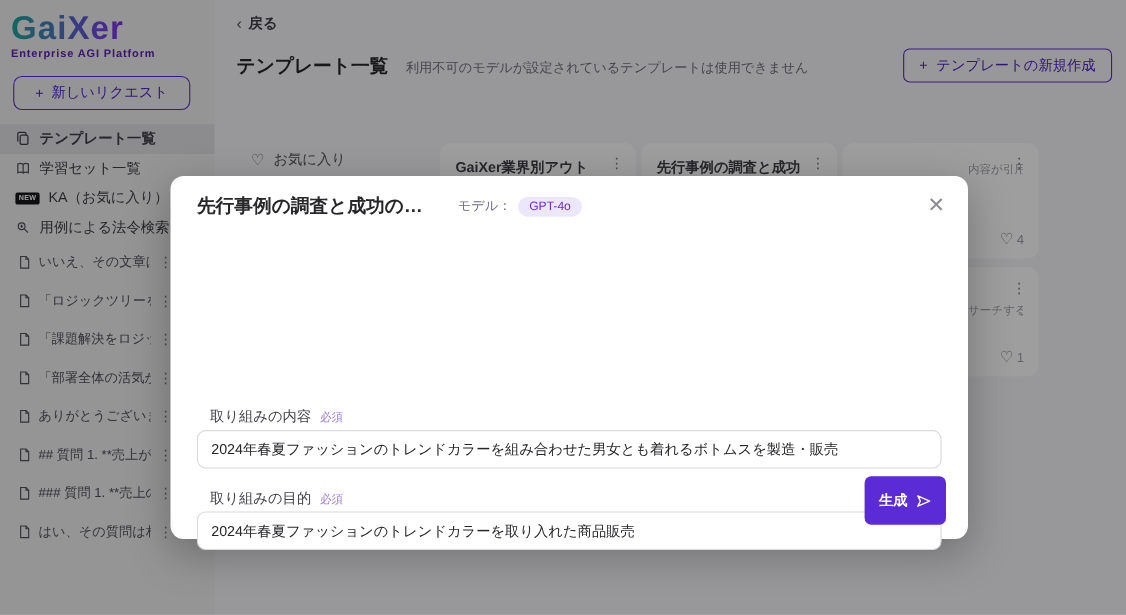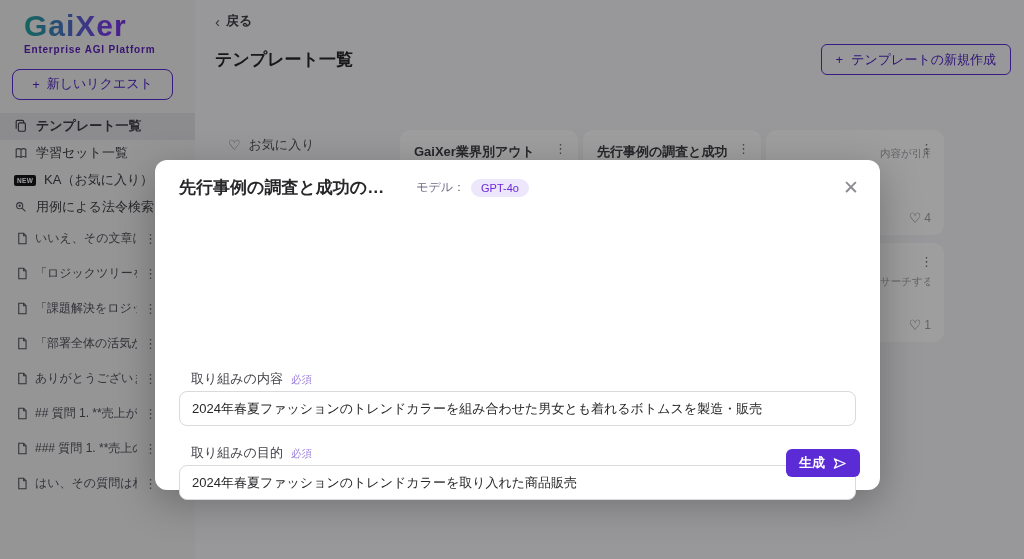--- a/index.html
+++ b/index.html
@@ -3,21 +3,21 @@
 <meta charset="utf-8">
 <style>
   * { margin:0; padding:0; box-sizing:border-box; }
   html,body { width:1024px; height:559px; overflow:hidden;
     font-family:"Liberation Sans","DejaVu Sans",sans-serif; }
   body { position:relative; background:#f6f6f8; }
 
   
   .sidebar { position:absolute; left:0; top:0; width:195px; height:559px;
     background:#f0f0f2; z-index:1; }
-  .logo-block { padding:10px 14px 0 24px; }
+  .logo-block { padding:10px 14px 0 10px; }
   .brand { font-size:30px; font-weight:700; letter-spacing:1px; line-height:1.05;
     background:linear-gradient(90deg,#1fa79b 0%,#7c3aed 55%,#4c1d95 100%);
     -webkit-background-clip:text; background-clip:text; color:transparent; }
   .tagline { font-size:10px; font-weight:700; letter-spacing:.8px; color:#5b21b6; margin-top:2px; }
   .new-req { margin:14px 12px 0 12px; height:31px; width:161px; display:flex; align-items:center;
     justify-content:center; gap:7px; border:1px solid #5b2bd5; border-radius:8px;
     color:#4f23c4; font-size:13px; background:transparent; cursor:pointer; }
   .menu { margin-top:13px; }
   .menu-item { height:27px; display:flex; align-items:center; gap:8px; padding:0 14px;
     font-size:13px; color:#3f3f46; cursor:pointer; }
@@ -69,21 +69,21 @@
     border-radius:999px; }
   .modal-close { position:absolute; right:17px; top:14px; font-size:19px; color:#8b8b92;
     cursor:pointer; line-height:1; padding:4px; }
   .field-label { position:absolute; left:36px; font-size:13px; font-weight:500; color:#3f3f46; }
   .required { font-size:10.5px; font-weight:400; color:#9b7fd9; margin-left:8px; }
   .field-input { position:absolute; left:24px; width:677px; height:35px; border:1px solid #d9d9de;
     border-radius:8px; padding:0 12px; font-size:13px; color:#27272a; background:#fff;
     font-family:"Liberation Sans","DejaVu Sans",sans-serif; }
   .lbl1 { top:210px; } .inp1 { top:231px; }
   .lbl2 { top:284px; } .inp2 { top:305px; }
-  .submit-btn { position:absolute; right:20px; bottom:13px; height:28px; display:flex;
+  .submit-btn { position:absolute; right:20px; bottom:13px; height:44px; display:flex;
     align-items:center; gap:7px; padding:0 13px; background:#5b2bd5; border:none; border-radius:6px;
     color:#fff; font-size:13px; font-weight:700; cursor:pointer; }
 </style>
 </head>
 <body>
 
 <div class="sidebar">
   <div class="logo-block">
     <div class="brand">GaiXer</div>
     <div class="tagline">Enterprise AGI Platform</div>
@@ -191,20 +191,21 @@
   </div>
 </div>
 
 <div class="main">
   <div class="back-link">
     <span class="back-chevron">‹</span>
     <span>戻る</span>
   </div>
   <div class="title-row">
     <span class="page-title">テンプレート一覧</span>
+    <span class="page-subtitle">利用不可のモデルが設定されているテンプレートは使用できません</span>
   </div>
   <button class="create-btn">
     <span>+</span>
     <span>テンプレートの新規作成</span>
   </button>
 
   <div class="fav-filter">
     <span class="heart">♡</span>
     <span>お気に入り</span>
   </div>

